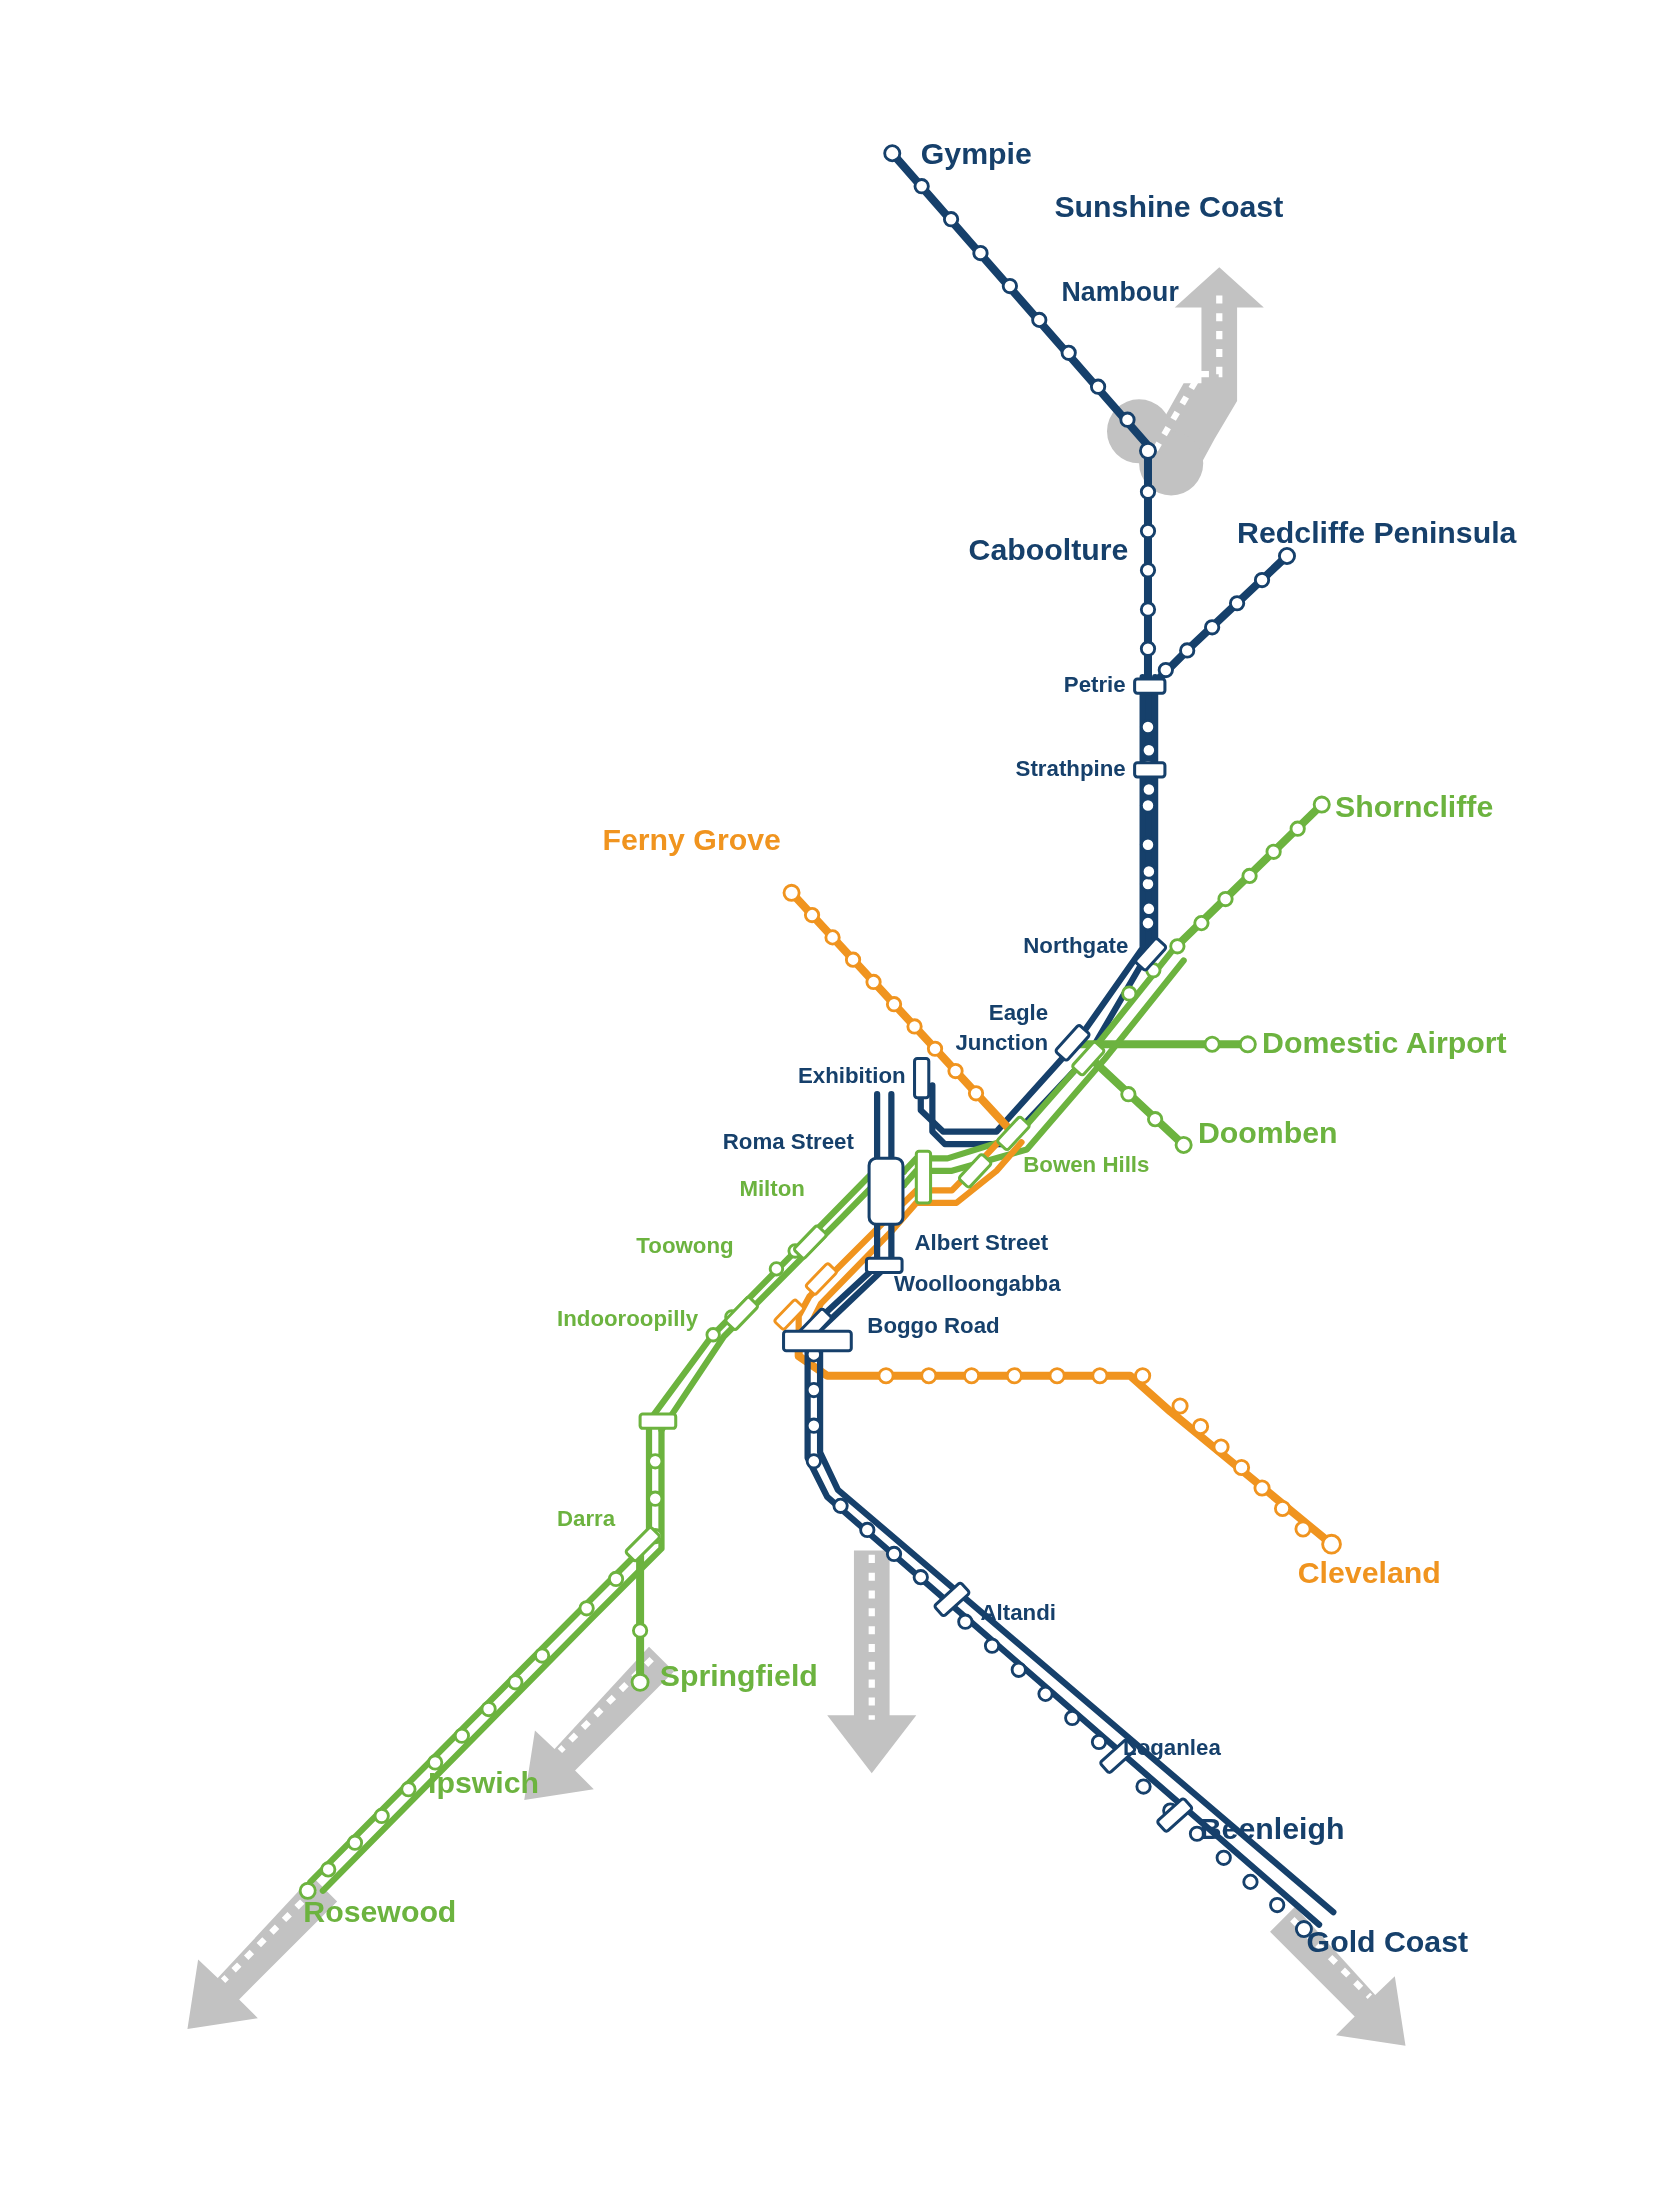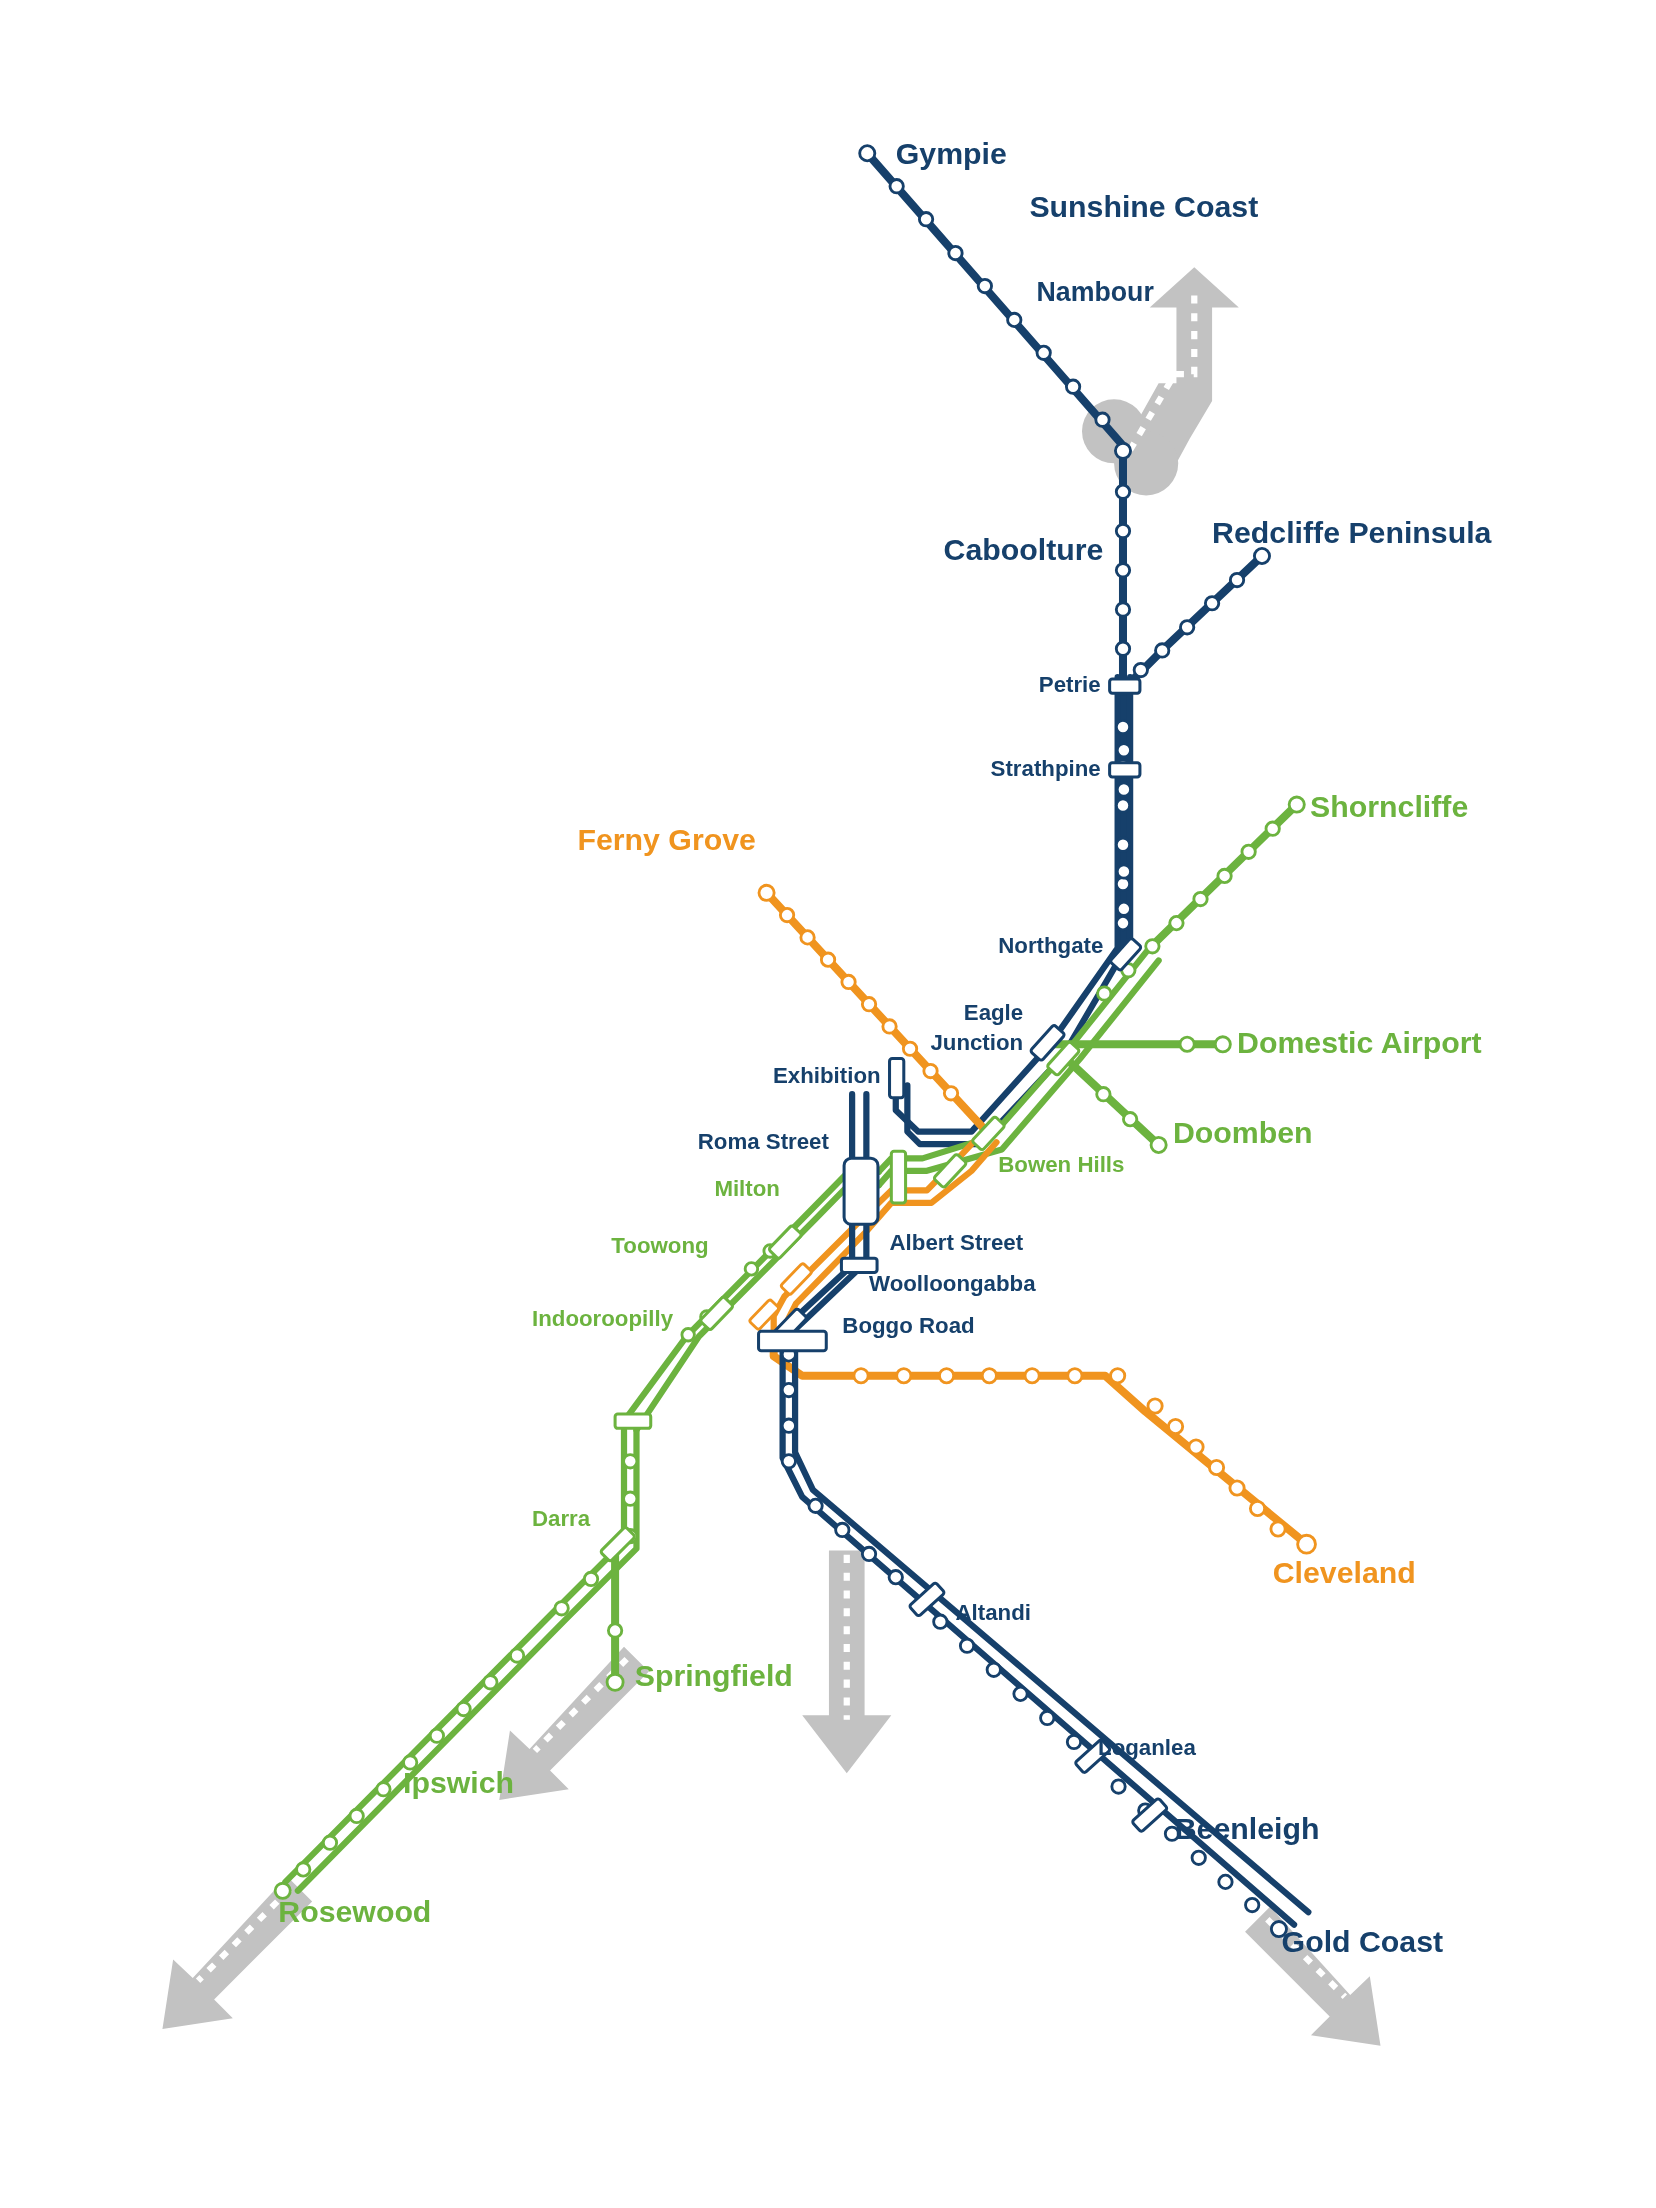--- a/index.html
+++ b/index.html
@@ -12,20 +12,21 @@
     width: 1657px;
     height: 2208px;
     font-family: "Liberation Sans", sans-serif;
     overflow: hidden;
   }
   #map-root {
     position: relative;
     width: 1319px;
     height: 2208px;
     background: #ffffff;
+    margin-left: 25px;
   }
   svg#network {
     display: block;
     width: 1657px;
     height: 2208px;
   }
   .lbl {
     font-family: "Liberation Sans", sans-serif;
     font-weight: bold;
     dominant-baseline: middle;

